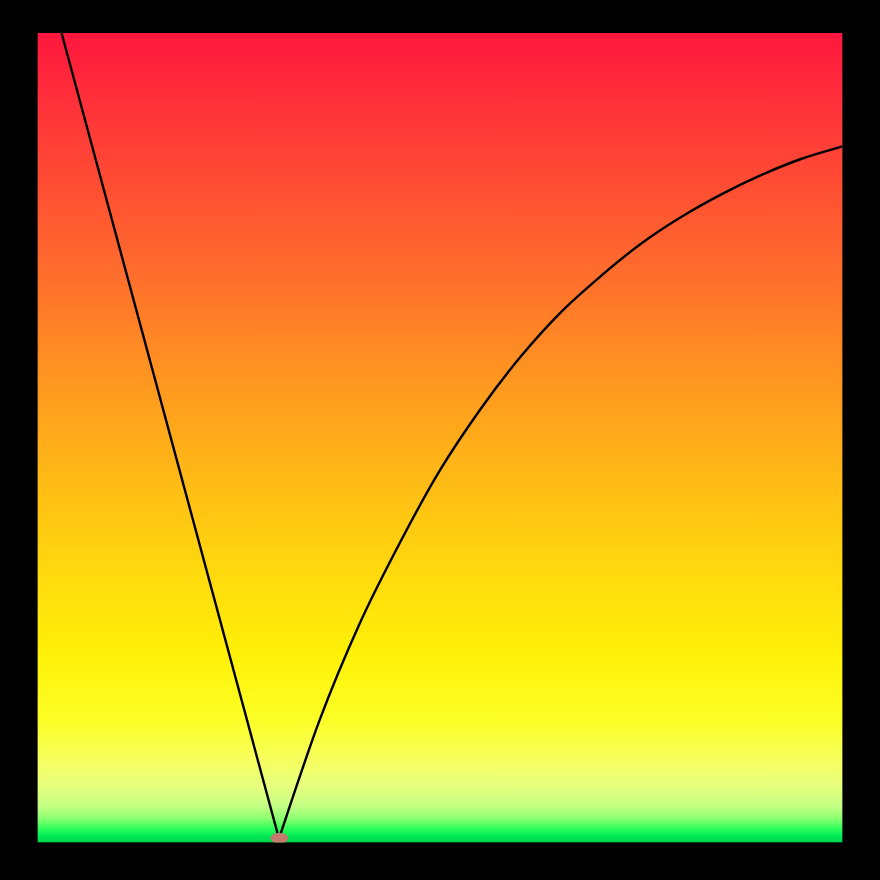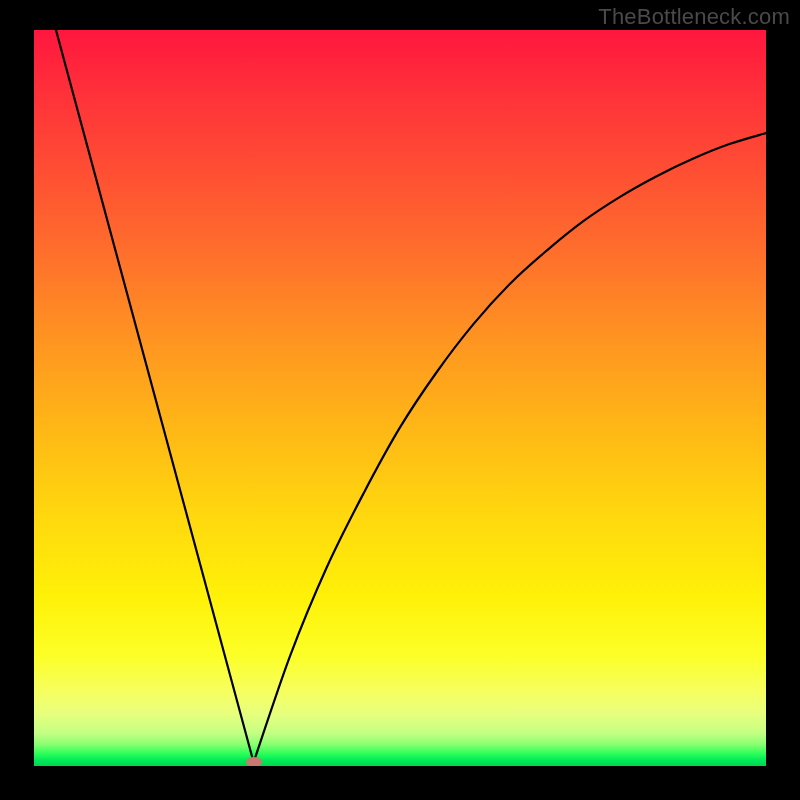--- a/index.html
+++ b/index.html
@@ -72,21 +72,20 @@
     background: #c77b6e;
     border-radius: 50%;
     transform: translate(-50%, -50%);
     z-index: 3;
   }
 </style>
 </head>
 <body>
 
 <div class="frame">
-  <div class="watermark">TheBottleneck.com</div>
 
   <div class="plot-area">
     <div class="gradient"></div>
 
     <svg class="curve-svg" viewBox="0 0 732 736" preserveAspectRatio="none">
       <path id="left-branch" fill="none" stroke="#000" stroke-width="2.2" stroke-linecap="round" d="M 21.96 0.00 L 219.60 732.32"></path>
       <path id="right-branch" fill="none" stroke="#000" stroke-width="2.2" stroke-linecap="round" d="M 219.60 732.32 C 225.70 714.53, 244.00 658.11, 256.20 625.60 C 268.40 593.09, 280.60 564.27, 292.80 537.28 C 305.00 510.29, 317.20 486.99, 329.40 463.68 C 341.60 440.37, 353.80 417.68, 366.00 397.44 C 378.20 377.20, 390.40 359.41, 402.60 342.24 C 414.80 325.07, 427.00 309.12, 439.20 294.40 C 451.40 279.68, 463.60 266.19, 475.80 253.92 C 488.00 241.65, 500.20 231.23, 512.40 220.80 C 524.60 210.37, 536.80 200.31, 549.00 191.36 C 561.20 182.41, 573.40 174.55, 585.60 167.07 C 597.80 159.59, 610.00 152.84, 622.20 146.46 C 634.40 140.09, 646.60 134.20, 658.80 128.80 C 671.00 123.40, 683.20 118.37, 695.40 114.08 C 707.60 109.79, 725.90 104.88, 732.00 103.04"></path>
     </svg>
 
     <div id="marker" class="marker" style="left: 219.6px; top: 732.32px; background: rgb(199, 123, 110);"></div>

